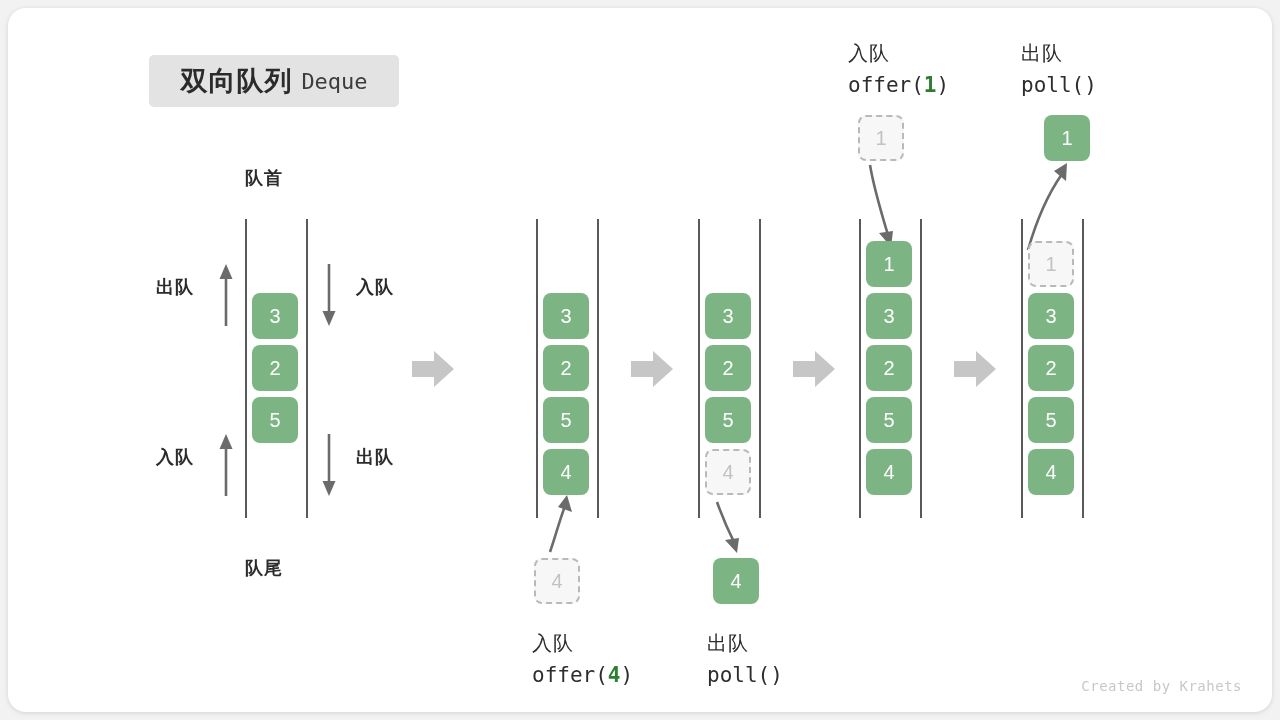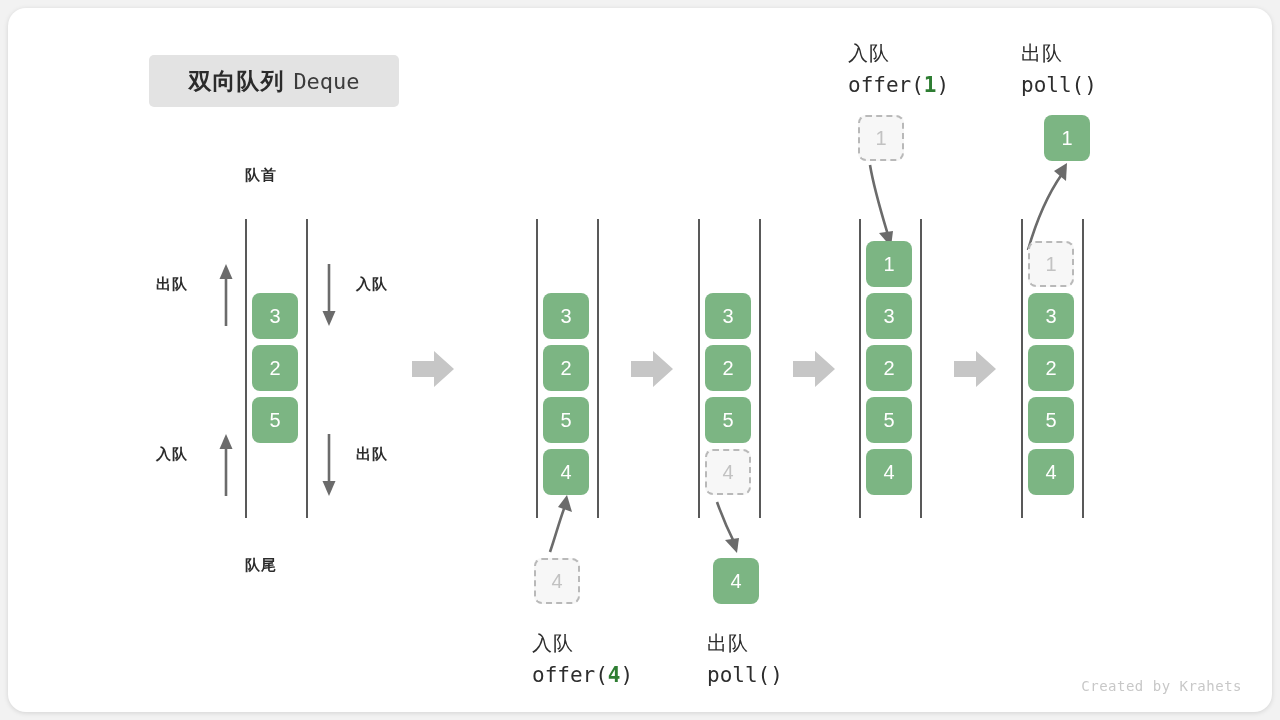--- a/index.html
+++ b/index.html
@@ -39,35 +39,35 @@
     width: 250px;
     height: 52px;
     background: #e3e3e3;
     border-radius: 5px;
     display: flex;
     align-items: center;
     justify-content: center;
     gap: 9px;
   }
   #title-badge .cn {
-    font-size: 23px;
+    font-size: 27px;
     font-weight: bold;
     color: #2b2b2b;
     letter-spacing: 1px;
   }
   #title-badge .en {
     font-family: "DejaVu Sans Mono", "Liberation Mono", monospace;
     font-size: 22px;
     color: #3c3c3c;
   }
 
   
   .cn-label {
     position: absolute;
-    font-size: 15px;
+    font-size: 18px;
     font-weight: bold;
     color: #2b2b2b;
     white-space: nowrap;
     letter-spacing: 1px;
   }
   .op-label {
     position: absolute;
     white-space: nowrap;
     line-height: 1.55;
   }

